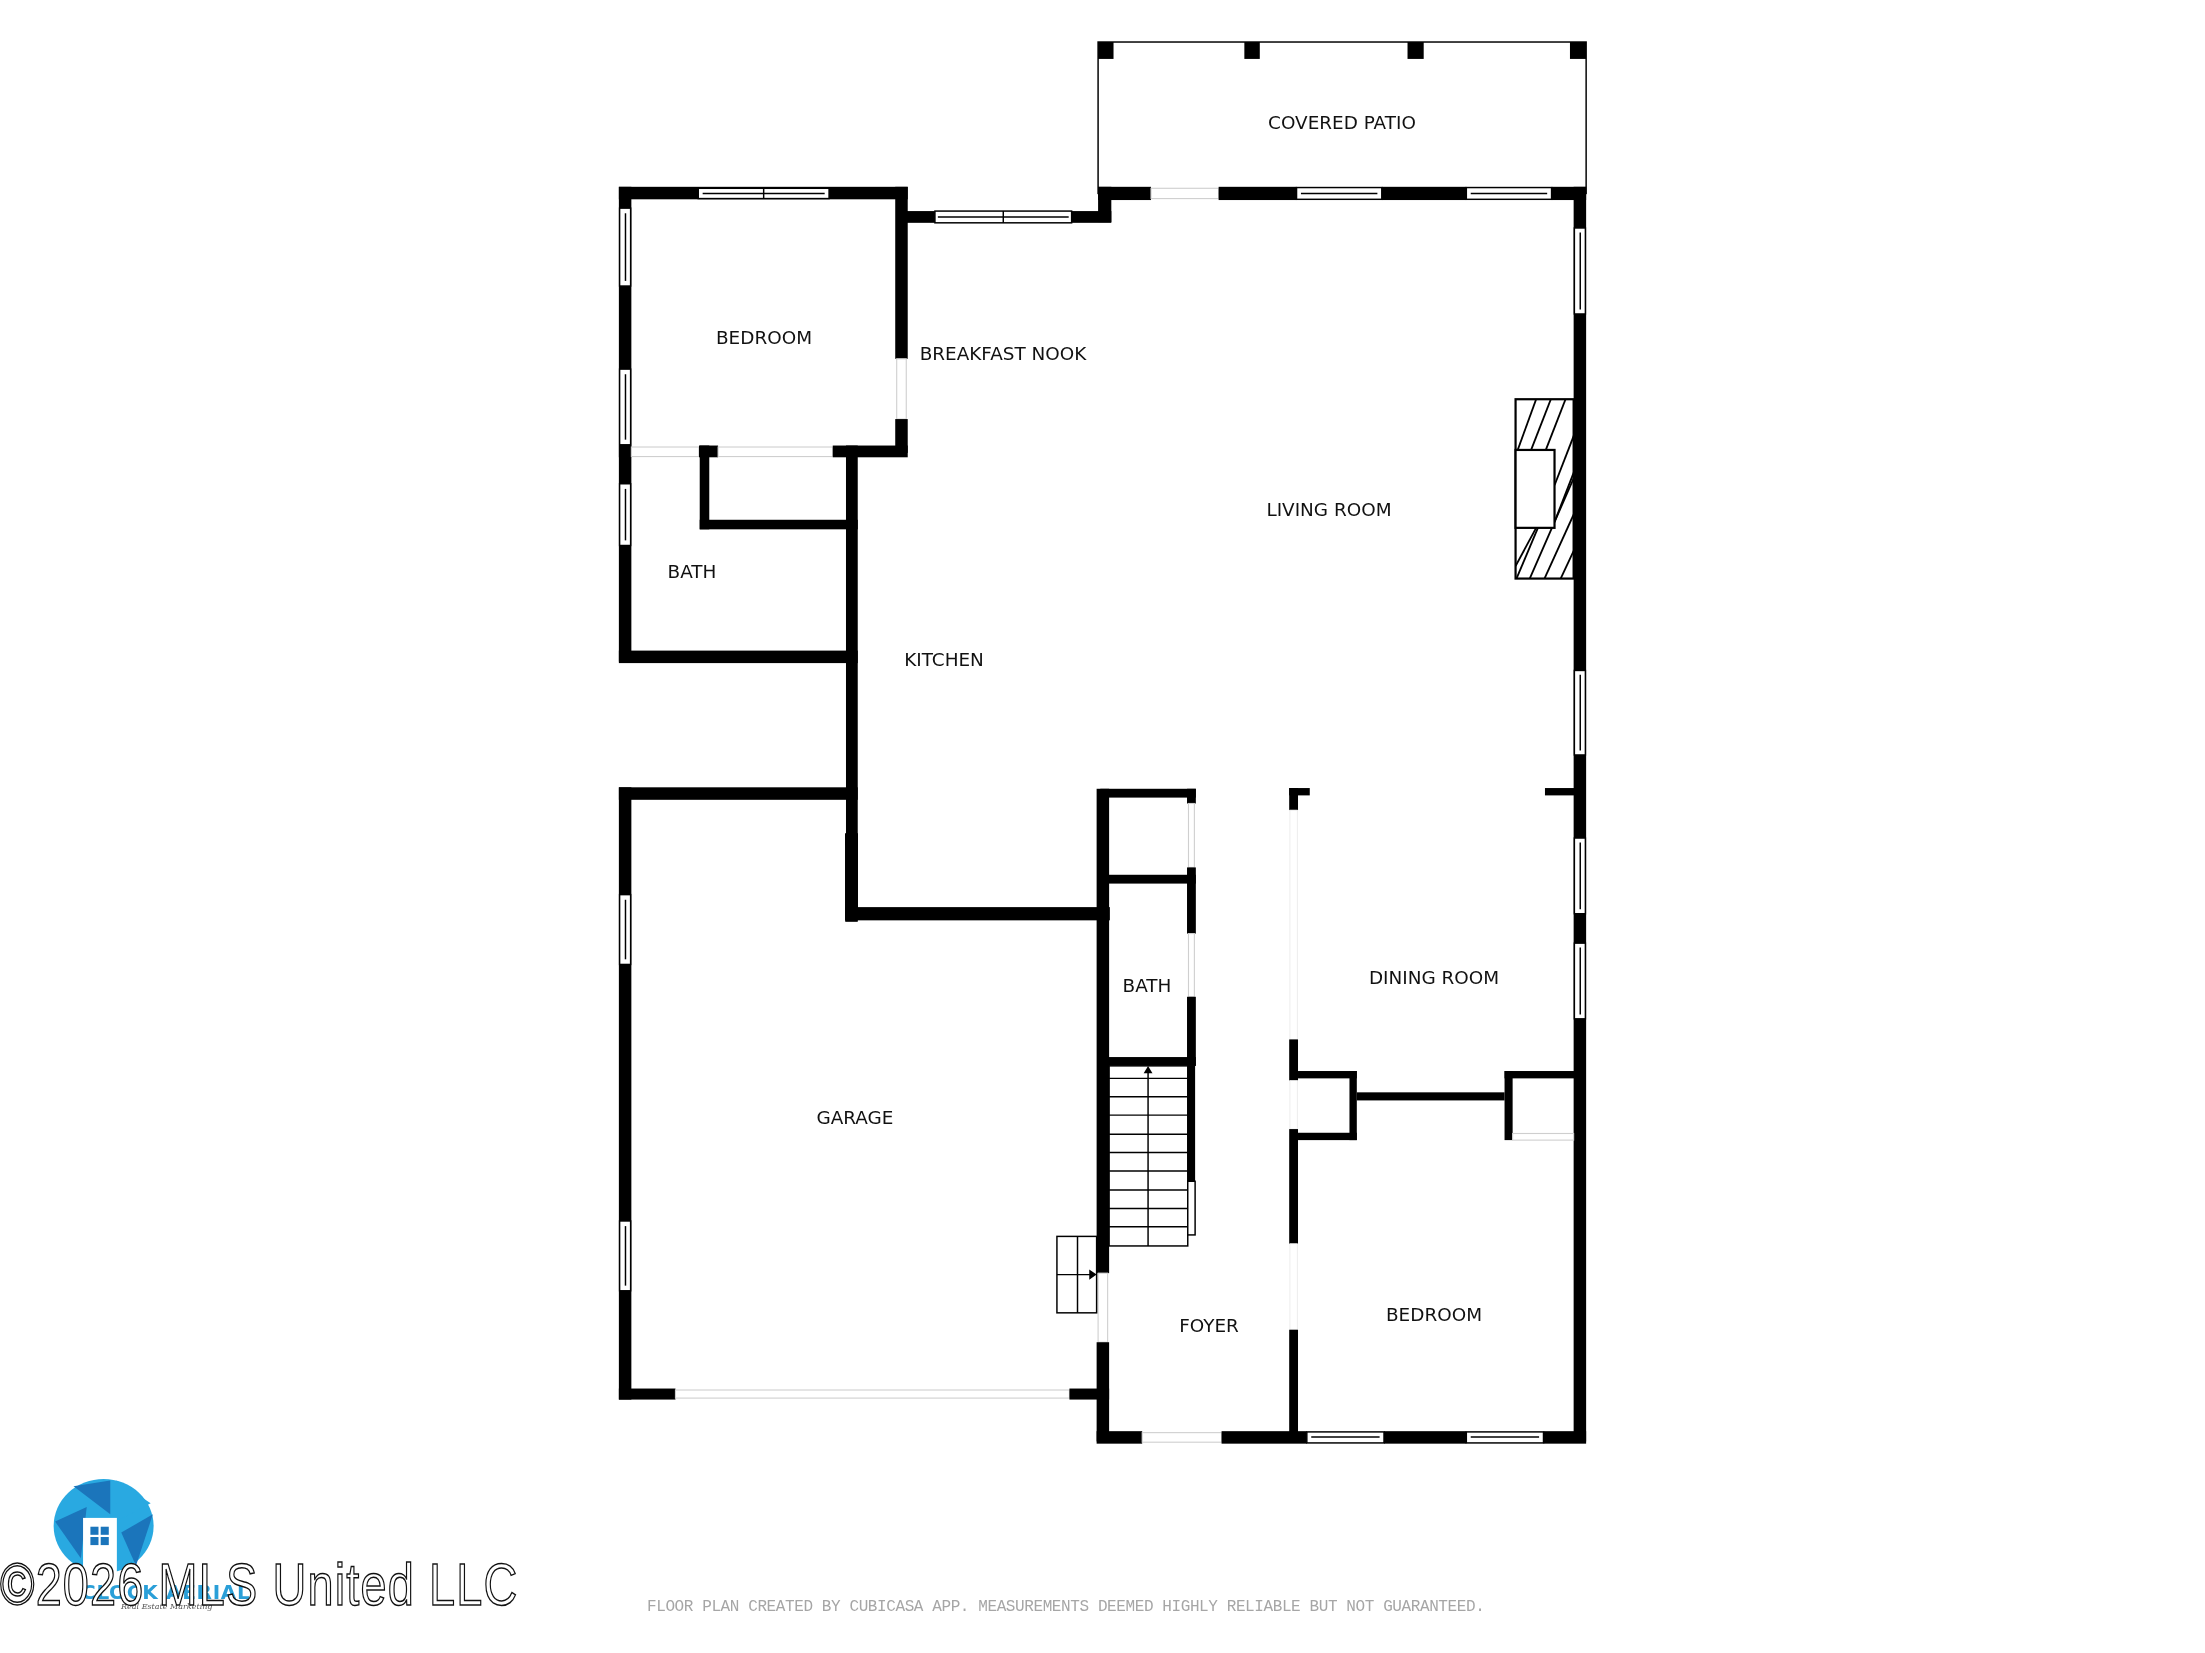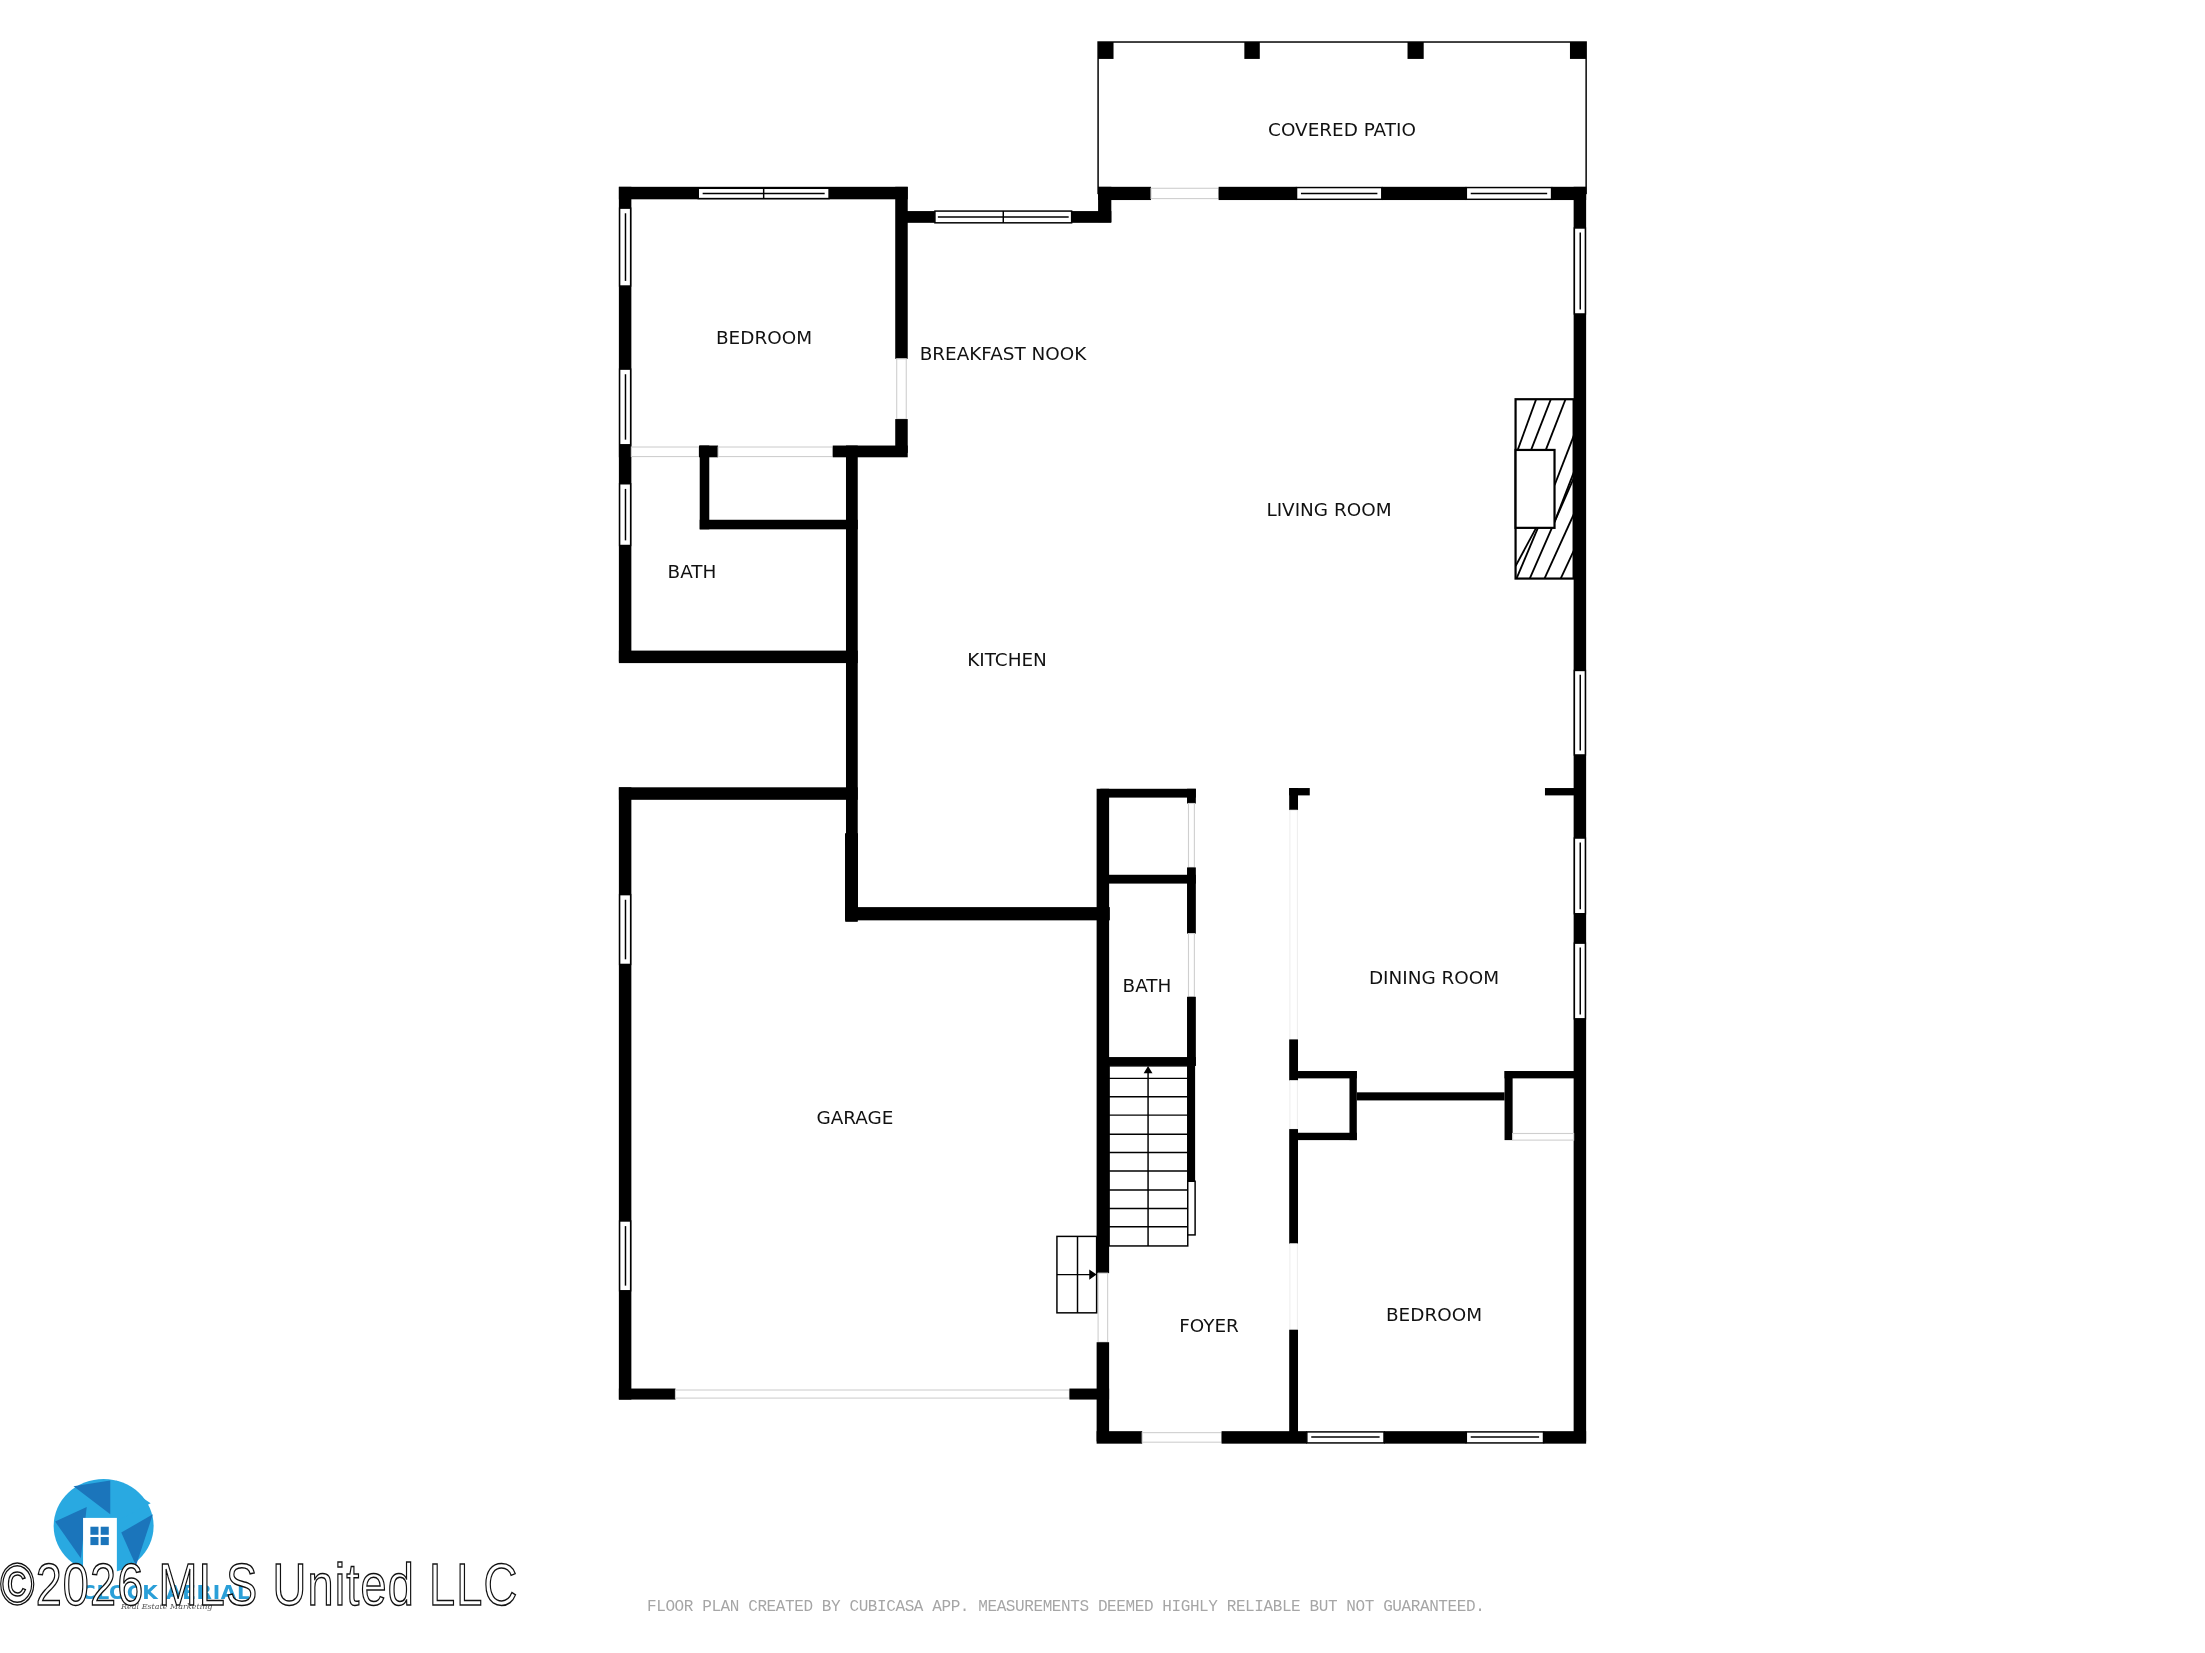--- a/index.html
+++ b/index.html
@@ -234,26 +234,26 @@
     <path d="M 208 2060 L 165 2085 L 185 2130 Z" fill="#1b75bb"></path>
     <path d="M 75 2070 L 118 2050 L 110 2120 Z" fill="#1b75bb"></path>
     <rect x="113" y="2065" width="46" height="75" fill="#ffffff"></rect>
     <rect x="123" y="2077" width="11" height="11" fill="#1b75bb"></rect>
     <rect x="137" y="2077" width="11" height="11" fill="#1b75bb"></rect>
     <rect x="123" y="2091" width="11" height="11" fill="#1b75bb"></rect>
     <rect x="137" y="2091" width="11" height="11" fill="#1b75bb"></rect>
   </g>
 </svg>
 
-<div class="room-label" style="left:1342px; top:129px;text-align:center;">COVERED PATIO</div>
+<div class="room-label" style="left:1342px; top:122px;text-align:center;">COVERED PATIO</div>
 <div class="room-label" style="left:764px; top:337px;">BEDROOM</div>
 <div class="room-label" style="left:1003px; top:353px;">BREAKFAST NOOK</div>
 <div class="room-label" style="left:1329px; top:509px;text-align:center;">LIVING ROOM</div>
 <div class="room-label" style="left:692px; top:571px;">BATH</div>
-<div class="room-label" style="left:1007px; top:659px;">KITCHEN</div>
+<div class="room-label" style="left:944px; top:659px;">KITCHEN</div>
 <div class="room-label" style="left:855px; top:1117px;">GARAGE</div>
 <div class="room-label" style="left:1147px; top:985px;">BATH</div>
 <div class="room-label" style="left:1434px; top:977px;">DINING ROOM</div>
 <div class="room-label" style="left:1209px; top:1325px;">FOYER</div>
 <div class="room-label" style="left:1434px; top:1314px;">BEDROOM</div>
 
 <div class="logo-text">CLOCK AERIAL</div>
 <div class="logo-sub">Real Estate Marketing</div>
 
 <div class="watermark">©2026 MLS United LLC</div>

